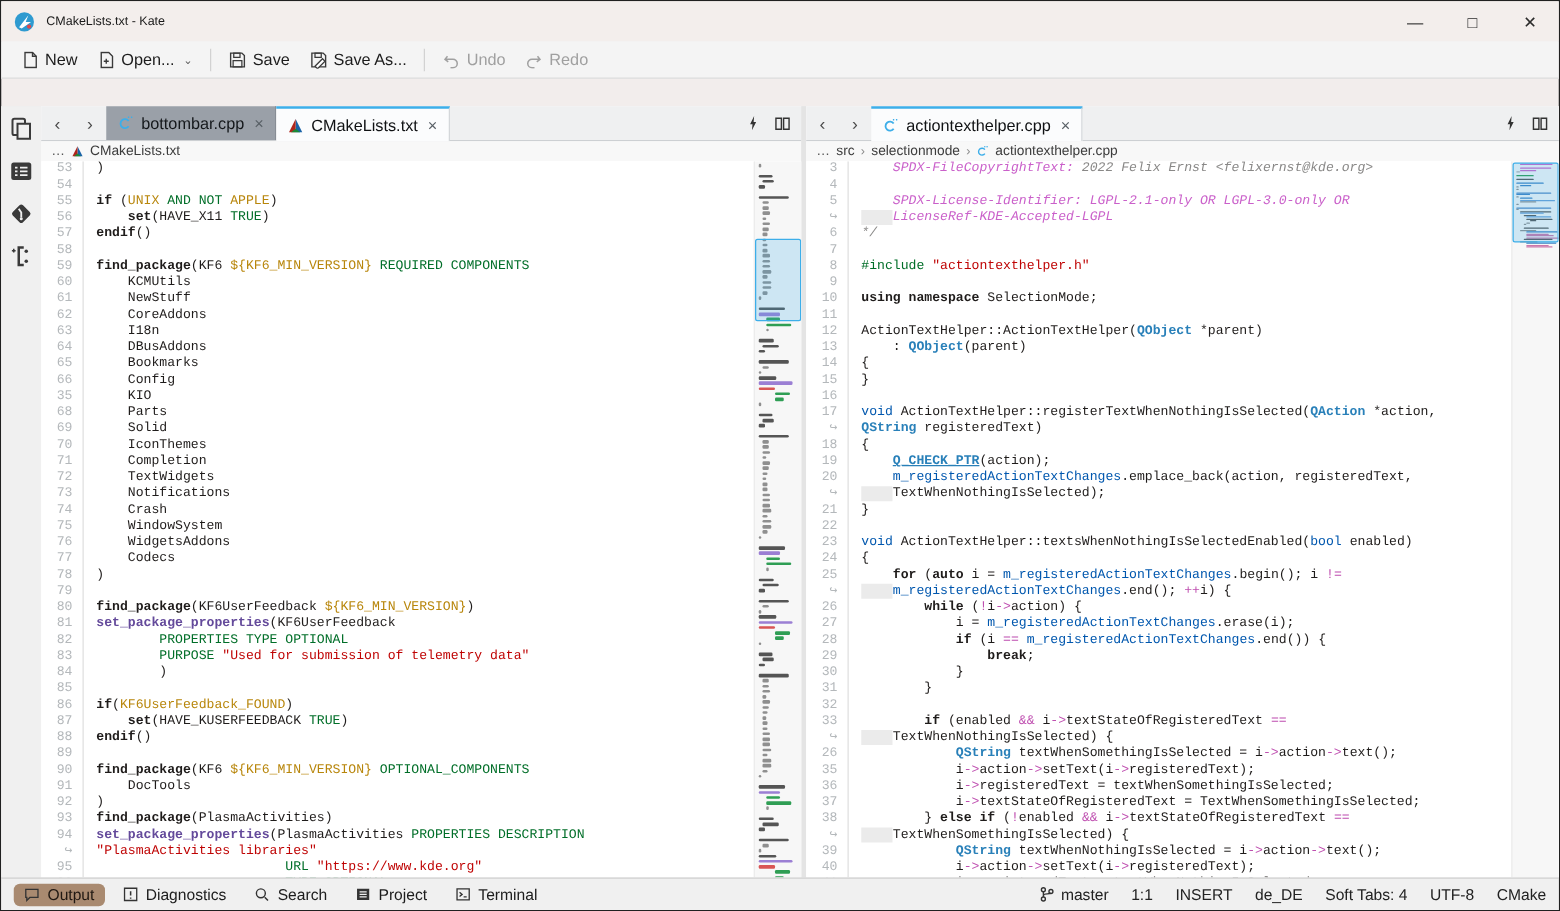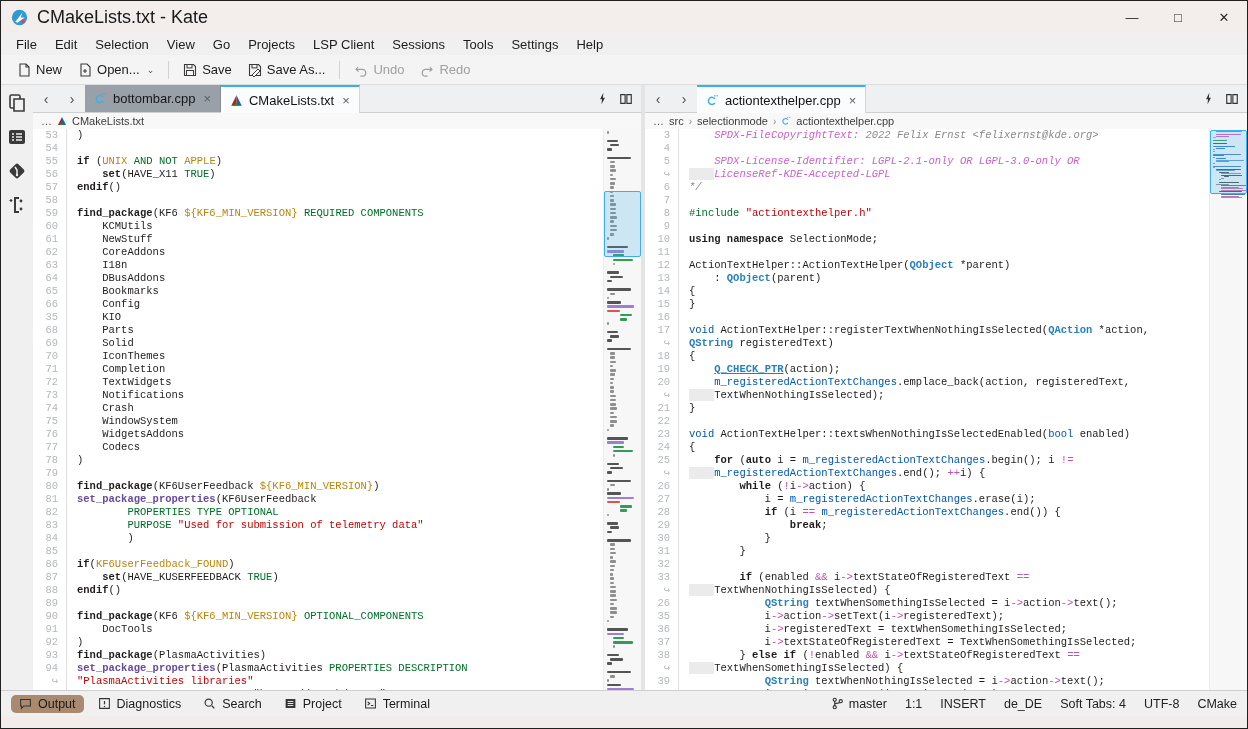--- a/index.html
+++ b/index.html
@@ -2,21 +2,21 @@
 <html><head>
 <meta charset="utf-8">
 <style>
   * { margin:0; padding:0; box-sizing:border-box; }
   html,body { width:1248px; height:729px; overflow:hidden; font-family:"Liberation Sans",sans-serif; background:#f2edec; }
   .app { position:relative; width:1248px; height:729px; border:1px solid #202020; background:#f2edec; }
 
   
   .titlebar { height:32px; display:flex; align-items:center; background:#f3eeec; padding-left:10px; }
   .appicon { width:17px; height:17px; margin-right:9px; }
-  .title { font-size:18px; color:#1a1a1a; }
+  .title { font-size:10px; color:#1a1a1a; }
   .winbtns { margin-left:auto; display:flex; height:32px; }
   .winbtn { width:46px; display:flex; align-items:center; justify-content:center; font-size:13px; color:#2b2b2b; cursor:default; }
 
   
   .menubar { height:22px; background:#f0f0f0; display:flex; align-items:center; padding-left:6px; }
   .menuitem { font-size:13px; color:#1c1c1c; padding:2px 9px; border-radius:3px; }
 
   
   .toolbar { height:30px; background:#f4f4f4; border-bottom:1px solid #dcdcdc; display:flex; align-items:center; padding-left:8px; font-size:13px; color:#1c1c1c; }
   .tbtn { display:flex; align-items:center; gap:5px; padding:3px 8px; border-radius:3px; }
@@ -76,21 +76,21 @@
   .tk-w { background:#ebebeb; }
 
   
   .mm { position:absolute; top:0; right:0; width:38px; bottom:0; background:#f7f7f7; border-left:1px solid #ececec; }
   .mm-bars { position:absolute; left:3px; top:2px; right:3px; bottom:0; }
   .mmrow { position:relative; }
   .mmb { border-radius:1px; }
   .mm-vp { position:absolute; left:0; right:0; background:rgba(61,174,233,0.22); border:1px solid #3daee9; border-radius:2px; z-index:2; }
 
   
-  .bottombar { position:absolute; left:0; right:0; bottom:12px; height:26px; background:#f0f0f0; border-top:1px solid #cfcfcf; display:flex; align-items:center; padding:0 10px; font-size:12.5px; color:#1c1c1c; }
+  .bottombar { position:absolute; left:0; right:0; bottom:0; height:26px; background:#f0f0f0; border-top:1px solid #cfcfcf; display:flex; align-items:center; padding:0 10px; font-size:12.5px; color:#1c1c1c; }
   .bbtn { display:flex; align-items:center; gap:6px; padding:2px 8px; border-radius:5px; margin-right:6px; white-space:nowrap; }
   .bbtn svg { display:block; }
   .bbtn.active { background:#a98a70; color:#201812; }
   .statusright { margin-left:auto; display:flex; align-items:center; gap:18px; color:#222; }
   .statusitem { display:flex; align-items:center; gap:5px; white-space:nowrap; }
 </style>
 </head>
 <body>
 
 <div class="app">
@@ -102,33 +102,20 @@
       <circle cx="11.5" cy="11.5" r="1.6" fill="#e0474c"></circle>
     </svg>
     <span class="title">CMakeLists.txt - Kate</span>
     <div class="winbtns">
       <span class="winbtn">—</span>
       <span class="winbtn">□</span>
       <span class="winbtn">✕</span>
     </div>
   </div>
 
-  <div class="menubar" id="menubar">
-      <span class="menuitem">File</span>
-      <span class="menuitem">Edit</span>
-      <span class="menuitem">Selection</span>
-      <span class="menuitem">View</span>
-      <span class="menuitem">Go</span>
-      <span class="menuitem">Projects</span>
-      <span class="menuitem">LSP Client</span>
-      <span class="menuitem">Sessions</span>
-      <span class="menuitem">Tools</span>
-      <span class="menuitem">Settings</span>
-      <span class="menuitem">Help</span>
-    </div>
 
   <div class="toolbar">
     <div class="tbtn">
       <svg width="14" height="14" viewBox="0 0 14 14">
           <path d="M3 1 h6 l3 3 v9 h-9 z" fill="none" stroke="#3a3a3a" stroke-width="1.1"></path>
           <path d="M9 1 v3 h3" fill="none" stroke="#3a3a3a" stroke-width="1.1"></path>
         </svg>
       <span>New</span>
     </div>
     <div class="tbtn">

